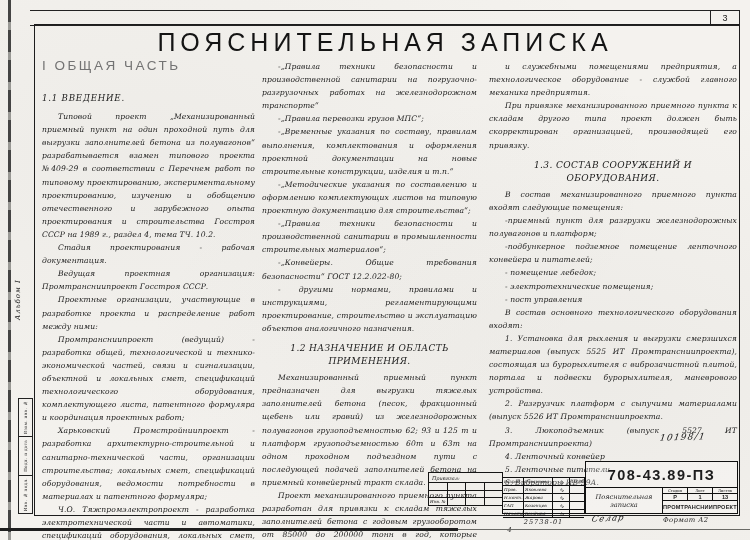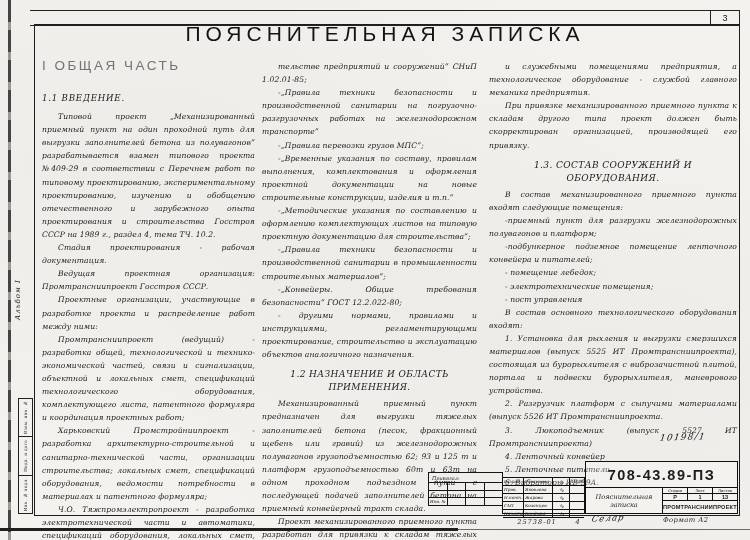--- a/index.html
+++ b/index.html
@@ -34,22 +34,22 @@
     writing-mode:vertical-rl;transform:rotate(180deg);
     font-size:7px;font-style:italic;letter-spacing:1px;color:#222;}
 
   
   .vstrip{position:absolute;left:18px;top:398px;width:13px;height:114px;border:1.2px solid #222;
     display:flex;flex-direction:column;}
   .vstrip .vbox{flex:1;border-bottom:1.2px solid #222;display:flex;align-items:center;justify-content:center;overflow:hidden;}
   .vstrip .vbox:last-child{border-bottom:none;}
   .vstrip .vtxt{writing-mode:vertical-rl;transform:rotate(180deg);font-size:4.2px;letter-spacing:.3px;white-space:nowrap;}
 
-  .main-title{position:absolute;left:150px;top:22px;width:470px;text-align:center;
-    font-family:"Liberation Sans", sans-serif;font-size:21px;letter-spacing:5px;color:#141414;}
+  .main-title{position:absolute;left:150px;top:28px;width:470px;text-align:center;
+    font-family:"Liberation Sans", sans-serif;font-size:25px;letter-spacing:5px;color:#141414;}
   .part-heading{position:absolute;left:42px;top:58px;width:213px;text-align:left;
     font-family:"Liberation Sans", sans-serif;font-size:13.5px;letter-spacing:2.5px;color:#737373;}
 
   .col{position:absolute;font-size:7.6px;line-height:13.1px;text-align:justify;
     font-style:italic;letter-spacing:.1px;color:#1b1b1b;}
   .col .para{text-indent:16px;}
   .sub-h{font-size:8.6px;letter-spacing:.8px;margin:0 0 5px 0;font-style:italic;}
   .sec-h{font-size:9px;text-align:center;letter-spacing:.4px;margin:7px 0 3px 0;font-style:italic;}
   .col-left{left:42px;top:92px;width:213px;}
   .col-middle{left:262px;top:60px;width:215px;}
@@ -80,21 +80,21 @@
   
   .signs{position:absolute;left:502px;top:477px;width:83px;height:37px;border:1.4px solid #101010;
     box-sizing:border-box;display:flex;flex-direction:column;background:rgba(255,255,255,.2);}
   .sign-row{flex:1;display:flex;border-bottom:.9px solid #101010;}
   .sign-row .c{border-right:.9px solid #101010;display:flex;align-items:center;padding-left:1px;
     font-size:4.3px;font-style:italic;white-space:nowrap;overflow:hidden;}
   .sign-row .c.role{width:19px;}
   .sign-row .c.name{width:27px;}
   .sign-row .c.sig{width:15px;justify-content:center;font-size:6px;transform:none;}
   .sign-row .c.date{flex:1;border-right:none;justify-content:center;}
-  .order-row{height:8px;display:flex;border-bottom:none;}
+  .order-row{height:8px;display:flex;border-bottom:none;flex-direction:column;}
   .order-row .onum{flex:1;text-align:center;font-size:6.6px;font-style:italic;letter-spacing:1px;}
   .order-row .oextra{width:13px;text-align:center;font-size:6.6px;font-style:italic;}
 
   
   .attach{position:absolute;left:428px;top:472px;width:75px;height:34px;border:1.3px solid #151515;
     box-sizing:border-box;display:flex;flex-direction:column;}
   .attach .a-hdr{height:9px;border-bottom:1px solid #151515;font-size:5px;font-style:italic;
     display:flex;align-items:center;padding-left:3px;}
   .attach .a-row{flex:1;display:flex;border-bottom:1px solid #151515;}
   .attach .a-row:last-child{border-bottom:none;}
@@ -144,21 +144,20 @@
       <div class="para">Ведущая проектная организация: Промтрансниипроект Госстроя СССР.</div>
       <div class="para">Проектные организации, участвующие в разработке проекта и распределение работ между ними:</div>
       <div class="para">Промтрансниипроект (ведущий) - разработка общей, технологической и технико-экономической частей, связи и сигнализации, объектной и локальных смет, спецификаций технологического оборудования, комплектующего листа, патентного формуляра и координация проектных работ;</div>
       <div class="para">Харьковский Промстройниипроект - разработка архитектурно-строительной и санитарно-технической части, организации строительства; локальных смет, спецификаций оборудования, ведомости потребности в материалах и патентного формуляра;</div>
       <div class="para">Ч.О. Тяжпромэлектропроект - разработка электротехнической части и автоматики, спецификаций оборудования, локальных смет, ведомости потребности в материалах и патентного формуляра.</div>
     </div>
 </div>
 
 <div class="col col-middle">
   <div>
-      <div class="para">тельстве предприятий и сооружений“ СНиП 1.02.01-85;</div>
       <div class="para">-„Правила техники безопасности и производственной санитарии на погрузочно-разгрузочных работах на железнодорожном транспорте“</div>
       <div class="para">-„Правила перевозки грузов МПС“;</div>
       <div class="para">-„Временные указания по составу, правилам выполнения, комплектования и оформления проектной документации на новые строительные конструкции, изделия и т.п.“</div>
       <div class="para">-„Методические указания по составлению и оформлению комплектующих листов на типовую проектную документацию для строительства“;</div>
       <div class="para">-„Правила техники безопасности и производственной санитарии в промышленности строительных материалов“;</div>
       <div class="para">-„Конвейеры. Общие требования безопасности“ ГОСТ 12.2.022-80;</div>
       <div class="para">- другими нормами, правилами и инструкциями, регламентирующими проектирование, строительство и эксплуатацию объектов аналогичного назначения.</div>
     </div>
   <div class="sec-h">1.2 НАЗНАЧЕНИЕ И ОБЛАСТЬ ПРИМЕНЕНИЯ.</div>
   <div>

